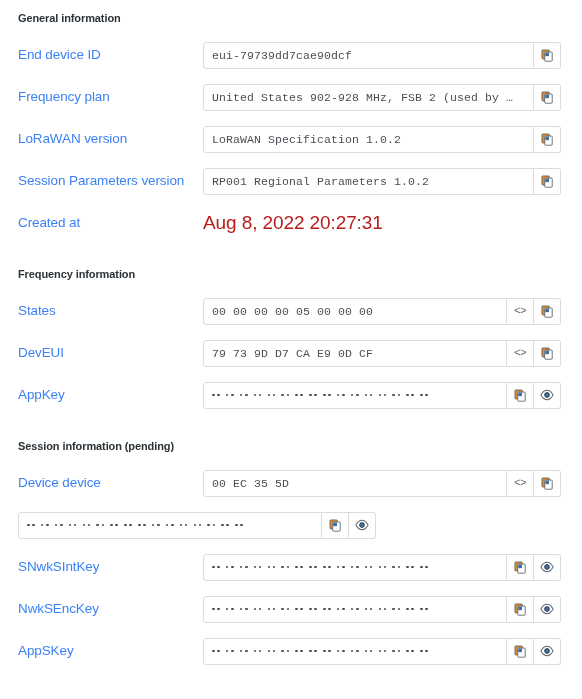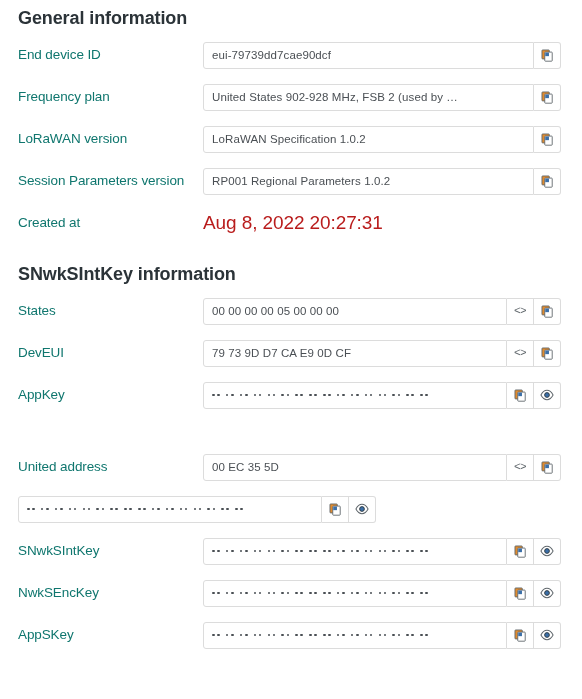--- a/index.html
+++ b/index.html
@@ -15,37 +15,37 @@
     overflow: hidden;
   }
   .page {
     position: relative;
     width: 582px;
     height: 699px;
     box-sizing: border-box;
     padding: 0 18px;
   }
   .section-title {
-    font-size: 18px;
+    font-size: 11px;
     font-weight: bold;
     color: #2b3338;
     letter-spacing: -0.1px;
     margin: 0;
     line-height: 16px;
   }
   .row {
     display: flex;
     align-items: center;
     height: 42px;
   }
   .row-label {
     width: 185px;
     flex: 0 0 185px;
     font-size: 13.5px;
-    color: #0f766e;
+    color: #3b82f6;
     letter-spacing: -0.1px;
     line-height: 16px;
     padding-right: 6px;
     box-sizing: border-box;
   }
   .field {
     display: flex;
     align-items: stretch;
     height: 27px;
     width: 358px;
@@ -54,21 +54,21 @@
   .field-input {
     flex: 1 1 auto;
     min-width: 0;
     border: 1px solid #dcdcdc;
     border-radius: 3px 0 0 3px;
     background: #ffffff;
     box-sizing: border-box;
     display: flex;
     align-items: center;
     padding: 8px 8px;
-    font-family: Liberation Sans, sans-serif;
+    font-family: Liberation Mono, monospace;
     font-size: 11.5px;
     color: #4a4f54;
     white-space: nowrap;
     overflow: hidden;
     text-overflow: ellipsis;
     letter-spacing: 0.1px;
   }
   .field-btn {
     flex: 0 0 27px;
     width: 27px;
@@ -188,21 +188,21 @@
             </div>
           </div>
         </div>
         <div class="row">
           <div class="row-label">Created at</div>
           <div class="plain-value">Aug 8, 2022 20:27:31</div>
         </div>
       </div>
       <div>
         <div style="height:22px"></div>
-        <div class="section-title">SNwkSIntKey information</div>
+        <div class="section-title">Frequency information</div>
         <div style="height:8px"></div>
         <div class="row">
           <div class="row-label">States</div>
           <div class="field">
             <div class="field-input">00 00 00 00 05 00 00 00</div>
             <div class="field-btn">
               <span class="code-glyph">&lt;&gt;</span>
             </div>
             <div class="field-btn">
               <span>
@@ -317,23 +317,24 @@
                   <path d="M1.2 9 C3.6 4.4 6.2 3 9 3 C11.8 3 14.4 4.4 16.8 9 C14.4 13.6 11.8 15 9 15 C6.2 15 3.6 13.6 1.2 9 Z" fill="none" stroke="#5f666b" stroke-width="1.3"></path>
                   <circle cx="9" cy="9" r="3.1" fill="#3b6fa8" stroke="#2b3338" stroke-width="1.1"></circle>
                 </svg>
               </span>
             </div>
           </div>
         </div>
       </div>
       <div>
         <div style="height:22px"></div>
+        <div class="section-title">Session information (pending)</div>
         <div style="height:8px"></div>
         <div class="row">
-          <div class="row-label">United address</div>
+          <div class="row-label">Device device</div>
           <div class="field">
             <div class="field-input">00 EC 35 5D</div>
             <div class="field-btn">
               <span class="code-glyph">&lt;&gt;</span>
             </div>
             <div class="field-btn">
               <span>
                 <svg width="13" height="13" viewBox="0 0 16 16" aria-hidden="true">
                   <rect x="1.2" y="1.2" width="9" height="11" rx="0.8" fill="#e08b2e" stroke="#5f666b" stroke-width="1.1"></rect>
                   <rect x="4.6" y="3.8" width="9.2" height="11.2" rx="0.8" fill="#ffffff" stroke="#5f666b" stroke-width="1.1"></rect>

